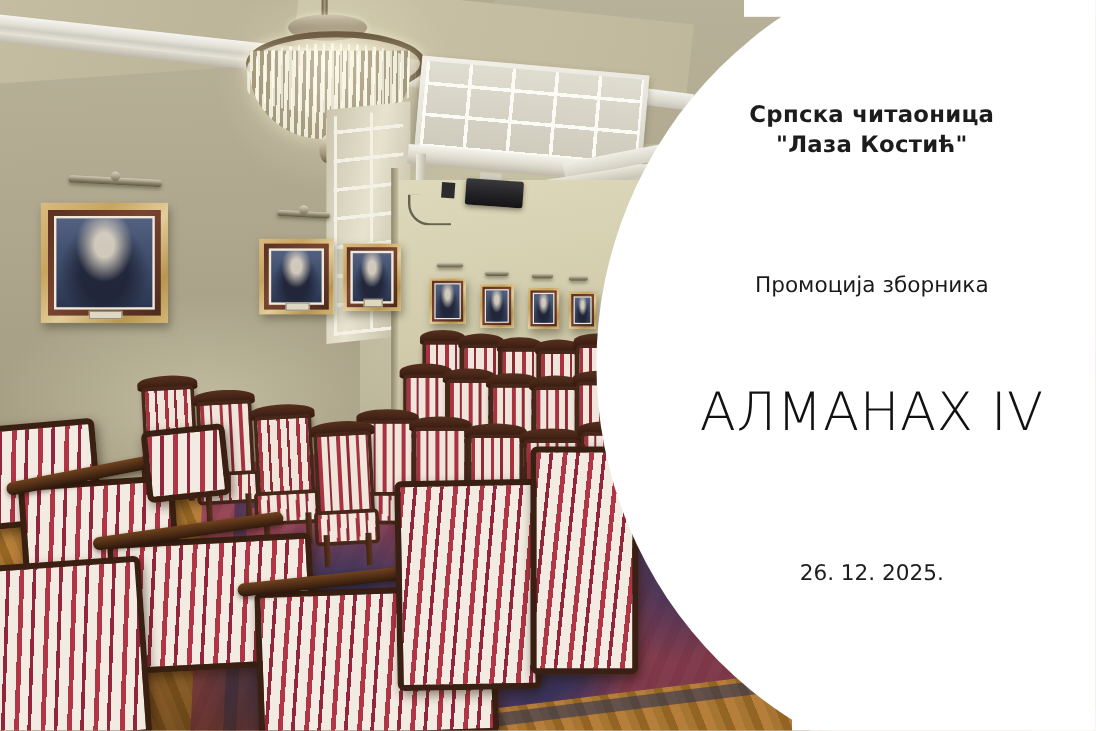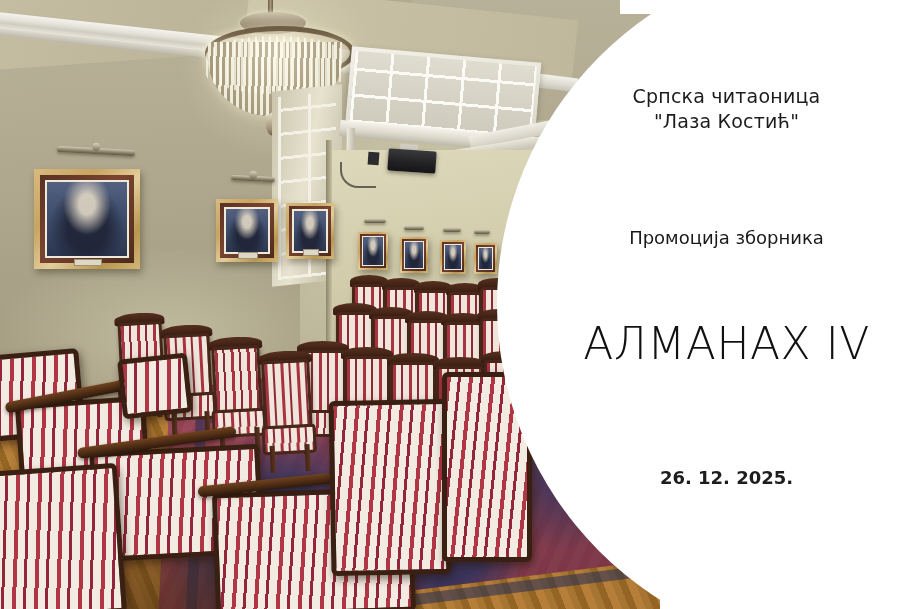--- a/index.html
+++ b/index.html
@@ -323,35 +323,35 @@
   #bot-fill{position:absolute;left:660px;top:590px;width:260px;height:24px;background:#fff;}
 
   
   #textpanel{
     position:absolute;left:540px;top:0;width:373px;height:609px;
     color:#1a1a1a;
     text-align:center;
   }
   .venue{
     position:absolute;left:0;top:84px;width:100%;
-    font-size:19px;line-height:25px;font-weight:400;letter-spacing:.2px;
+    font-size:19px;line-height:25px;font-weight:700;letter-spacing:.2px;
     color:#1c1c1c;
   }
   .subtitle{
     position:absolute;left:0;top:222px;width:100%;
     font-size:18px;line-height:31px;font-weight:400;color:#1a1a1a;
   }
   .maintitle{
     position:absolute;left:0;top:318px;width:100%;
     font-size:44px;line-height:52px;font-weight:300;color:#111;
     letter-spacing:.5px;
   }
   .datetime{
     position:absolute;left:0;top:465px;width:100%;
-    font-size:18px;line-height:25px;font-weight:700;color:#1d1d1d;
+    font-size:18px;line-height:25px;font-weight:400;color:#1d1d1d;
   }
   .ln{display:block;}
 </style>
 </head>
 <body>
 
 <div id="poster">
 
   <div id="photo">
     <div class="wall-base"></div>

